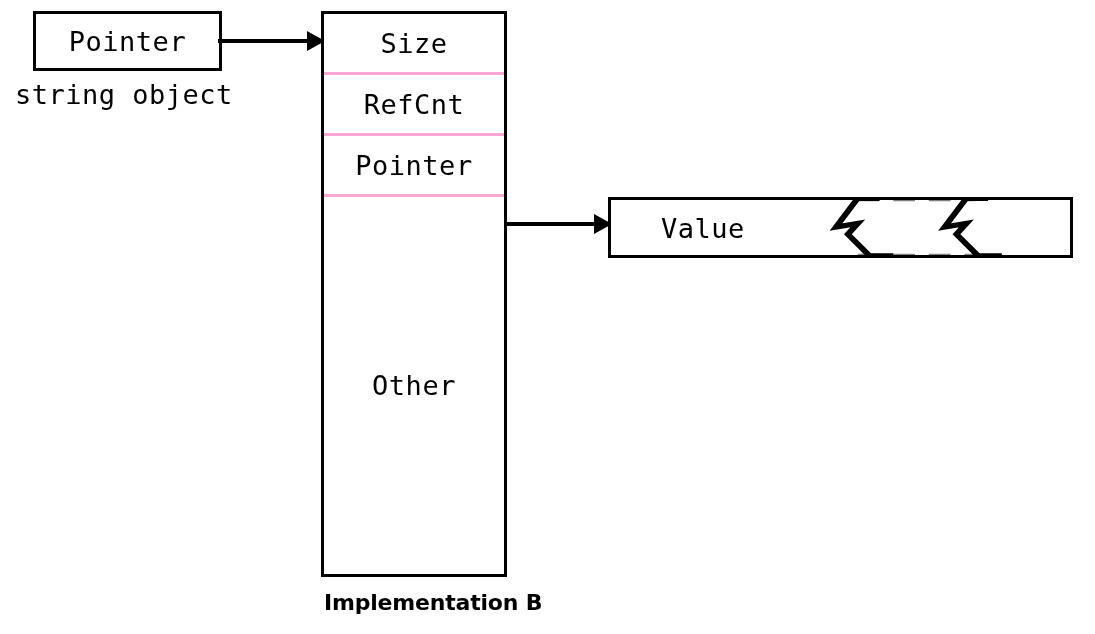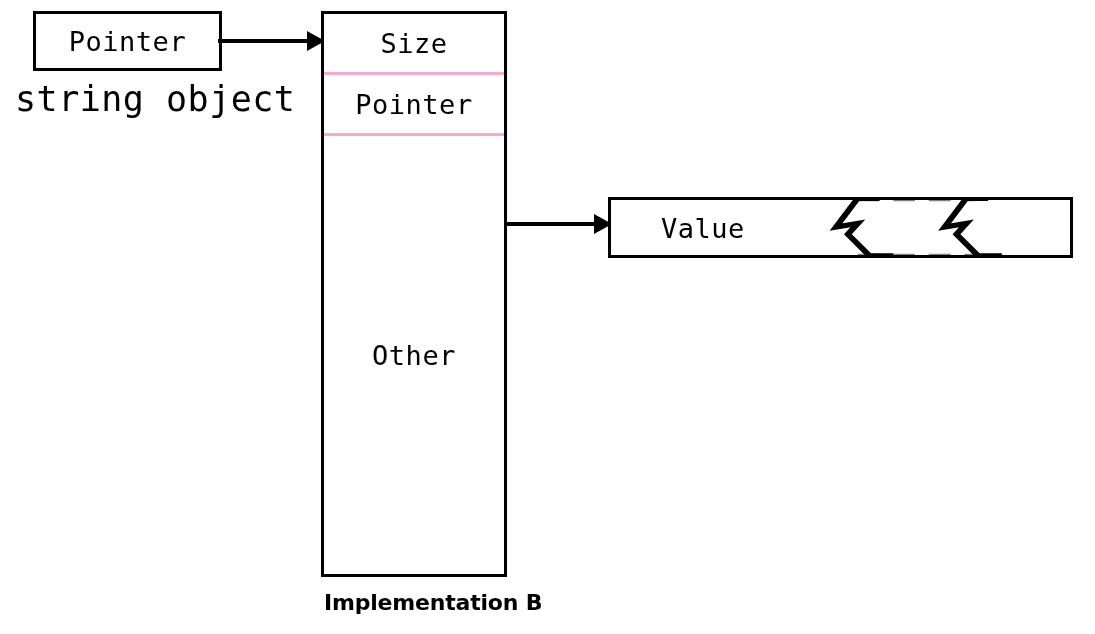--- a/index.html
+++ b/index.html
@@ -50,21 +50,21 @@
     width: 189px;
     height: 60px;
   }
 
   
   #string-object-label {
     position: absolute;
     left: 15px;
     top: 79px;
     font-family: "DejaVu Sans Mono", "Liberation Mono", monospace;
-    font-size: 35px;
+    font-size: 27px;
     line-height: 1.15;
     letter-spacing: 0.5px;
     white-space: nowrap;
     color: #000000;
     user-select: none;
   }
 
   
   #struct-table {
     position: absolute;
@@ -155,20 +155,23 @@
   <svg class="arrow-svg" id="arrow-ptr-to-struct" viewBox="0 0 108 30">
     <line x1="0" y1="15" x2="95" y2="15" stroke="#000000" stroke-width="4"></line>
     <polygon points="89,5 107,15 89,25" fill="#000000"></polygon>
   </svg>
 
   <div id="struct-table">
     <div class="struct-row r-fixed">
       <span class="box-label">Size</span>
     </div>
     <div class="struct-row r-fixed">
+      <span class="box-label">RefCnt</span>
+    </div>
+    <div class="struct-row r-fixed">
       <span class="box-label">Pointer</span>
     </div>
     <div class="struct-row r-last">
       <span class="box-label">Other</span>
     </div>
   </div>
 
   <svg class="arrow-svg" id="arrow-struct-to-value" viewBox="0 0 110 30">
     <line x1="0" y1="15" x2="96" y2="15" stroke="#000000" stroke-width="4"></line>
     <polygon points="90,5 108,15 90,25" fill="#000000"></polygon>

